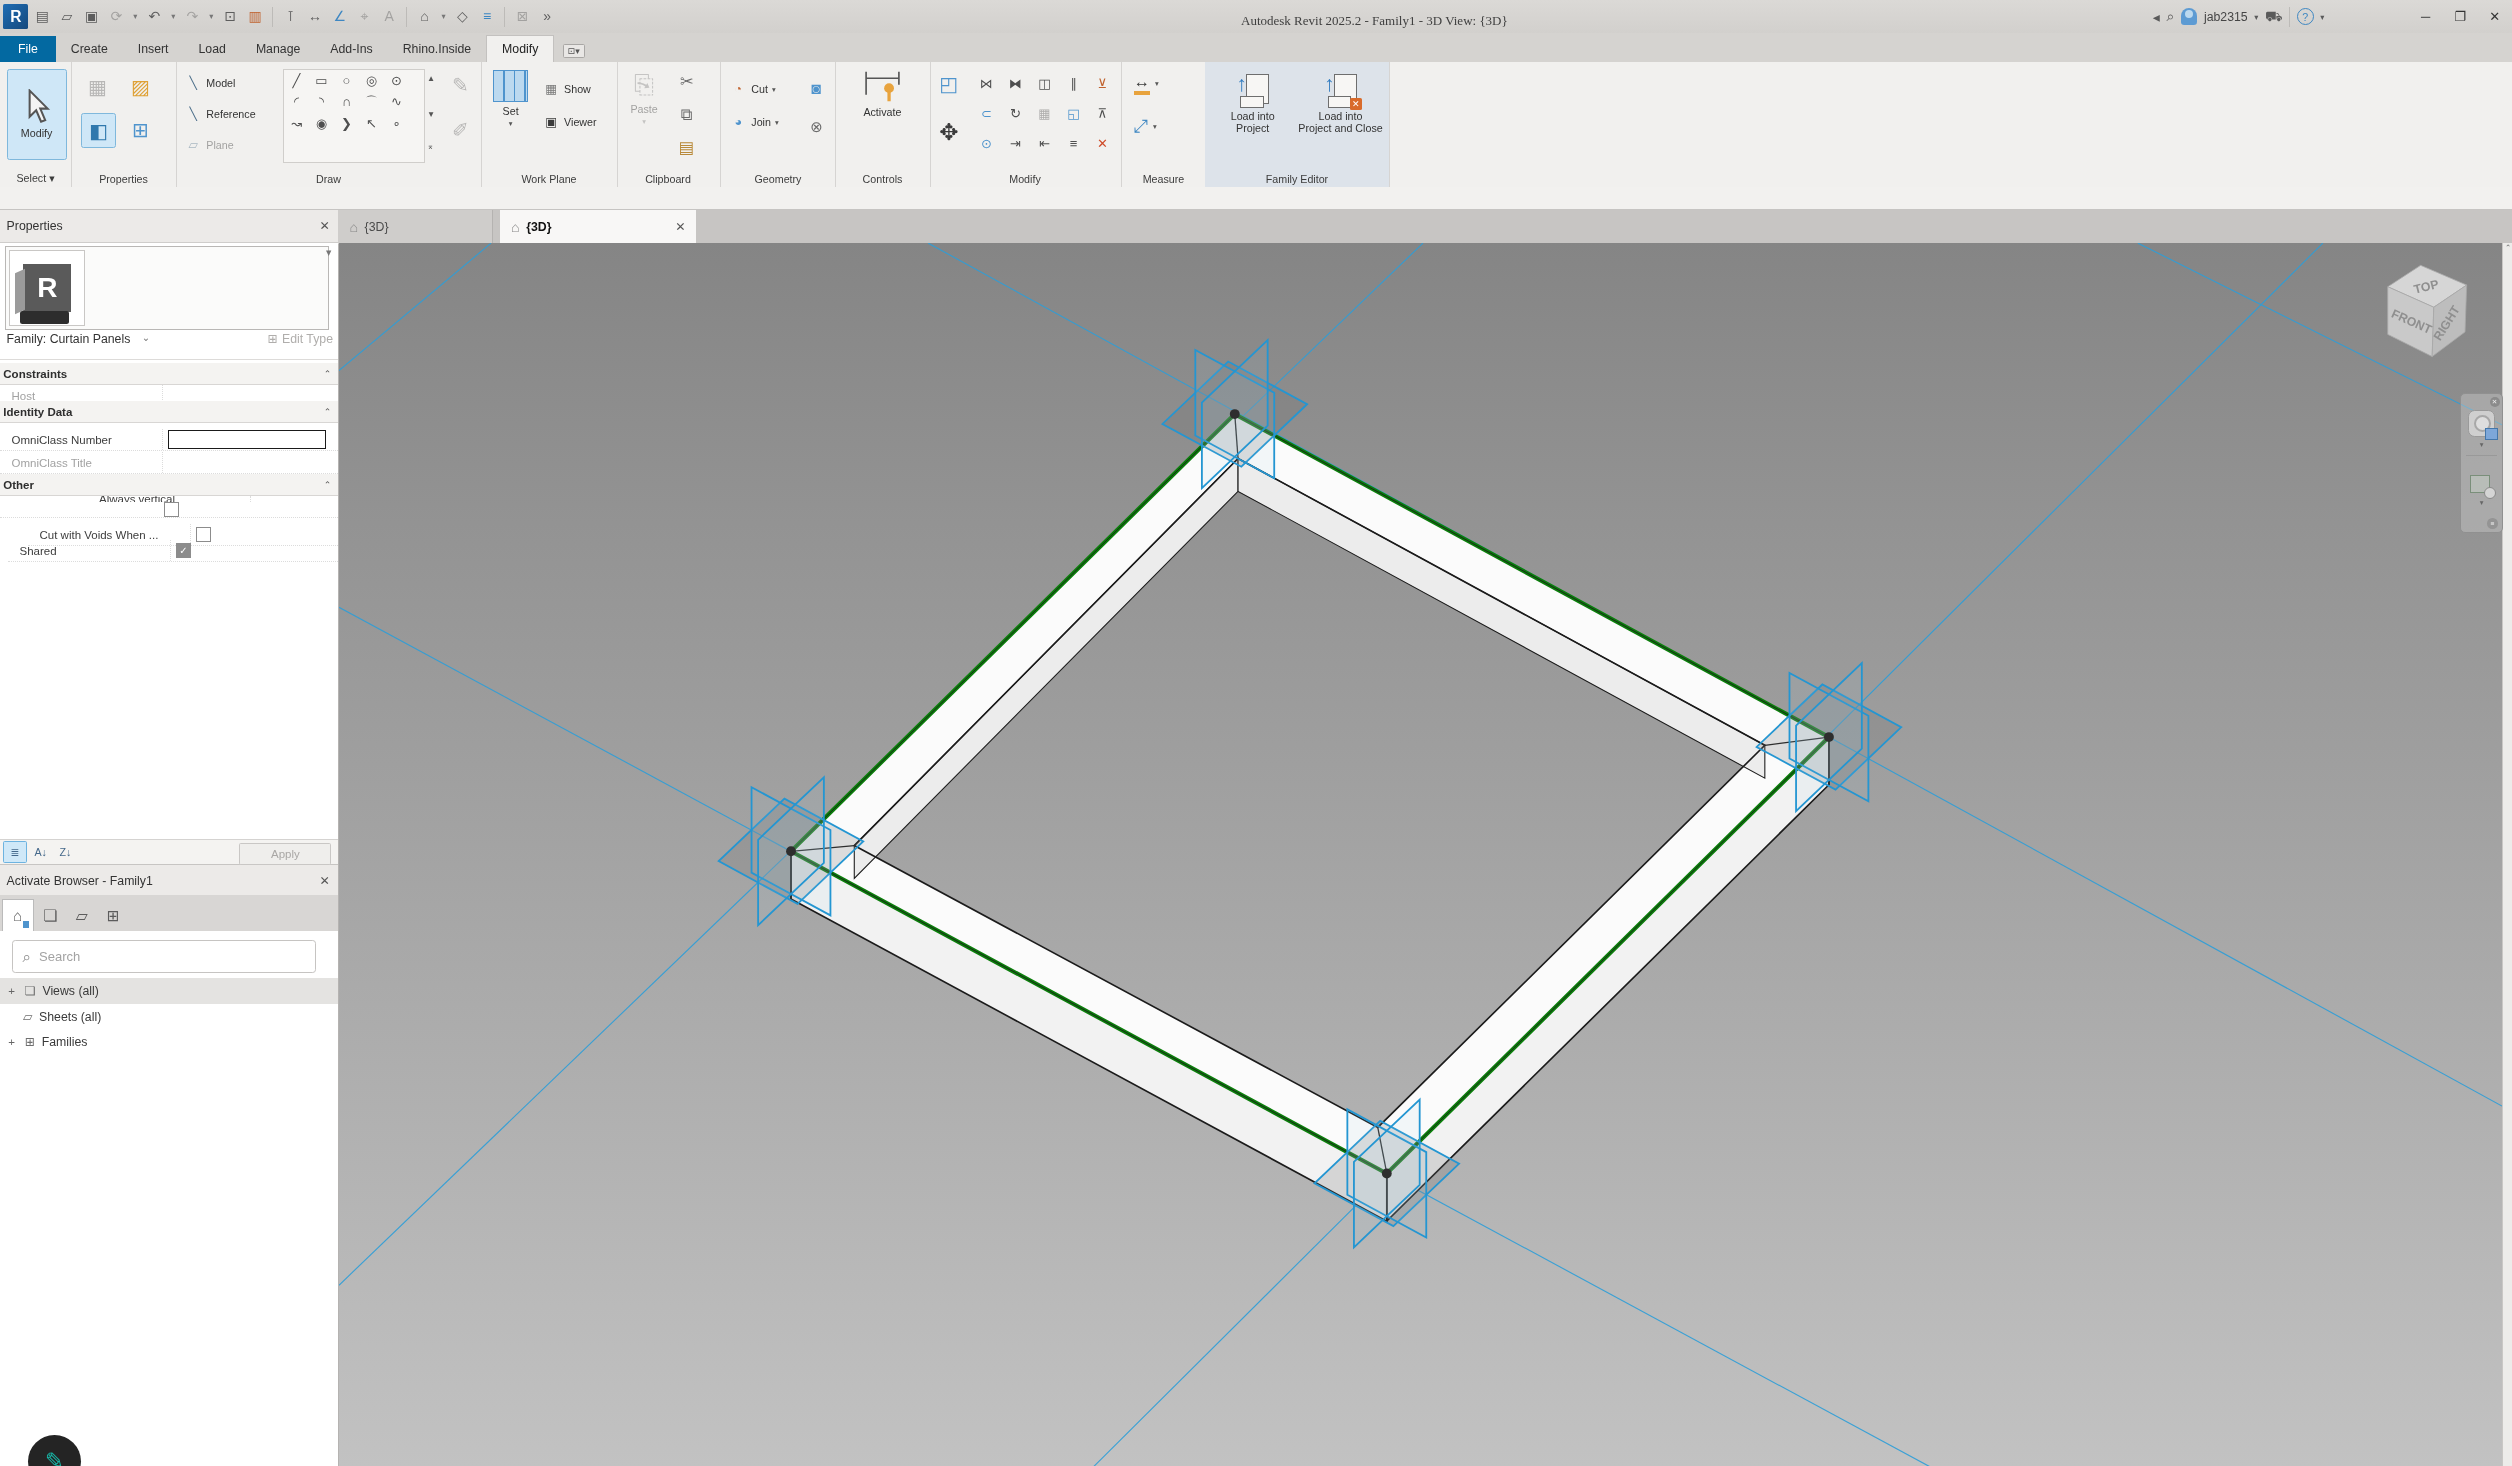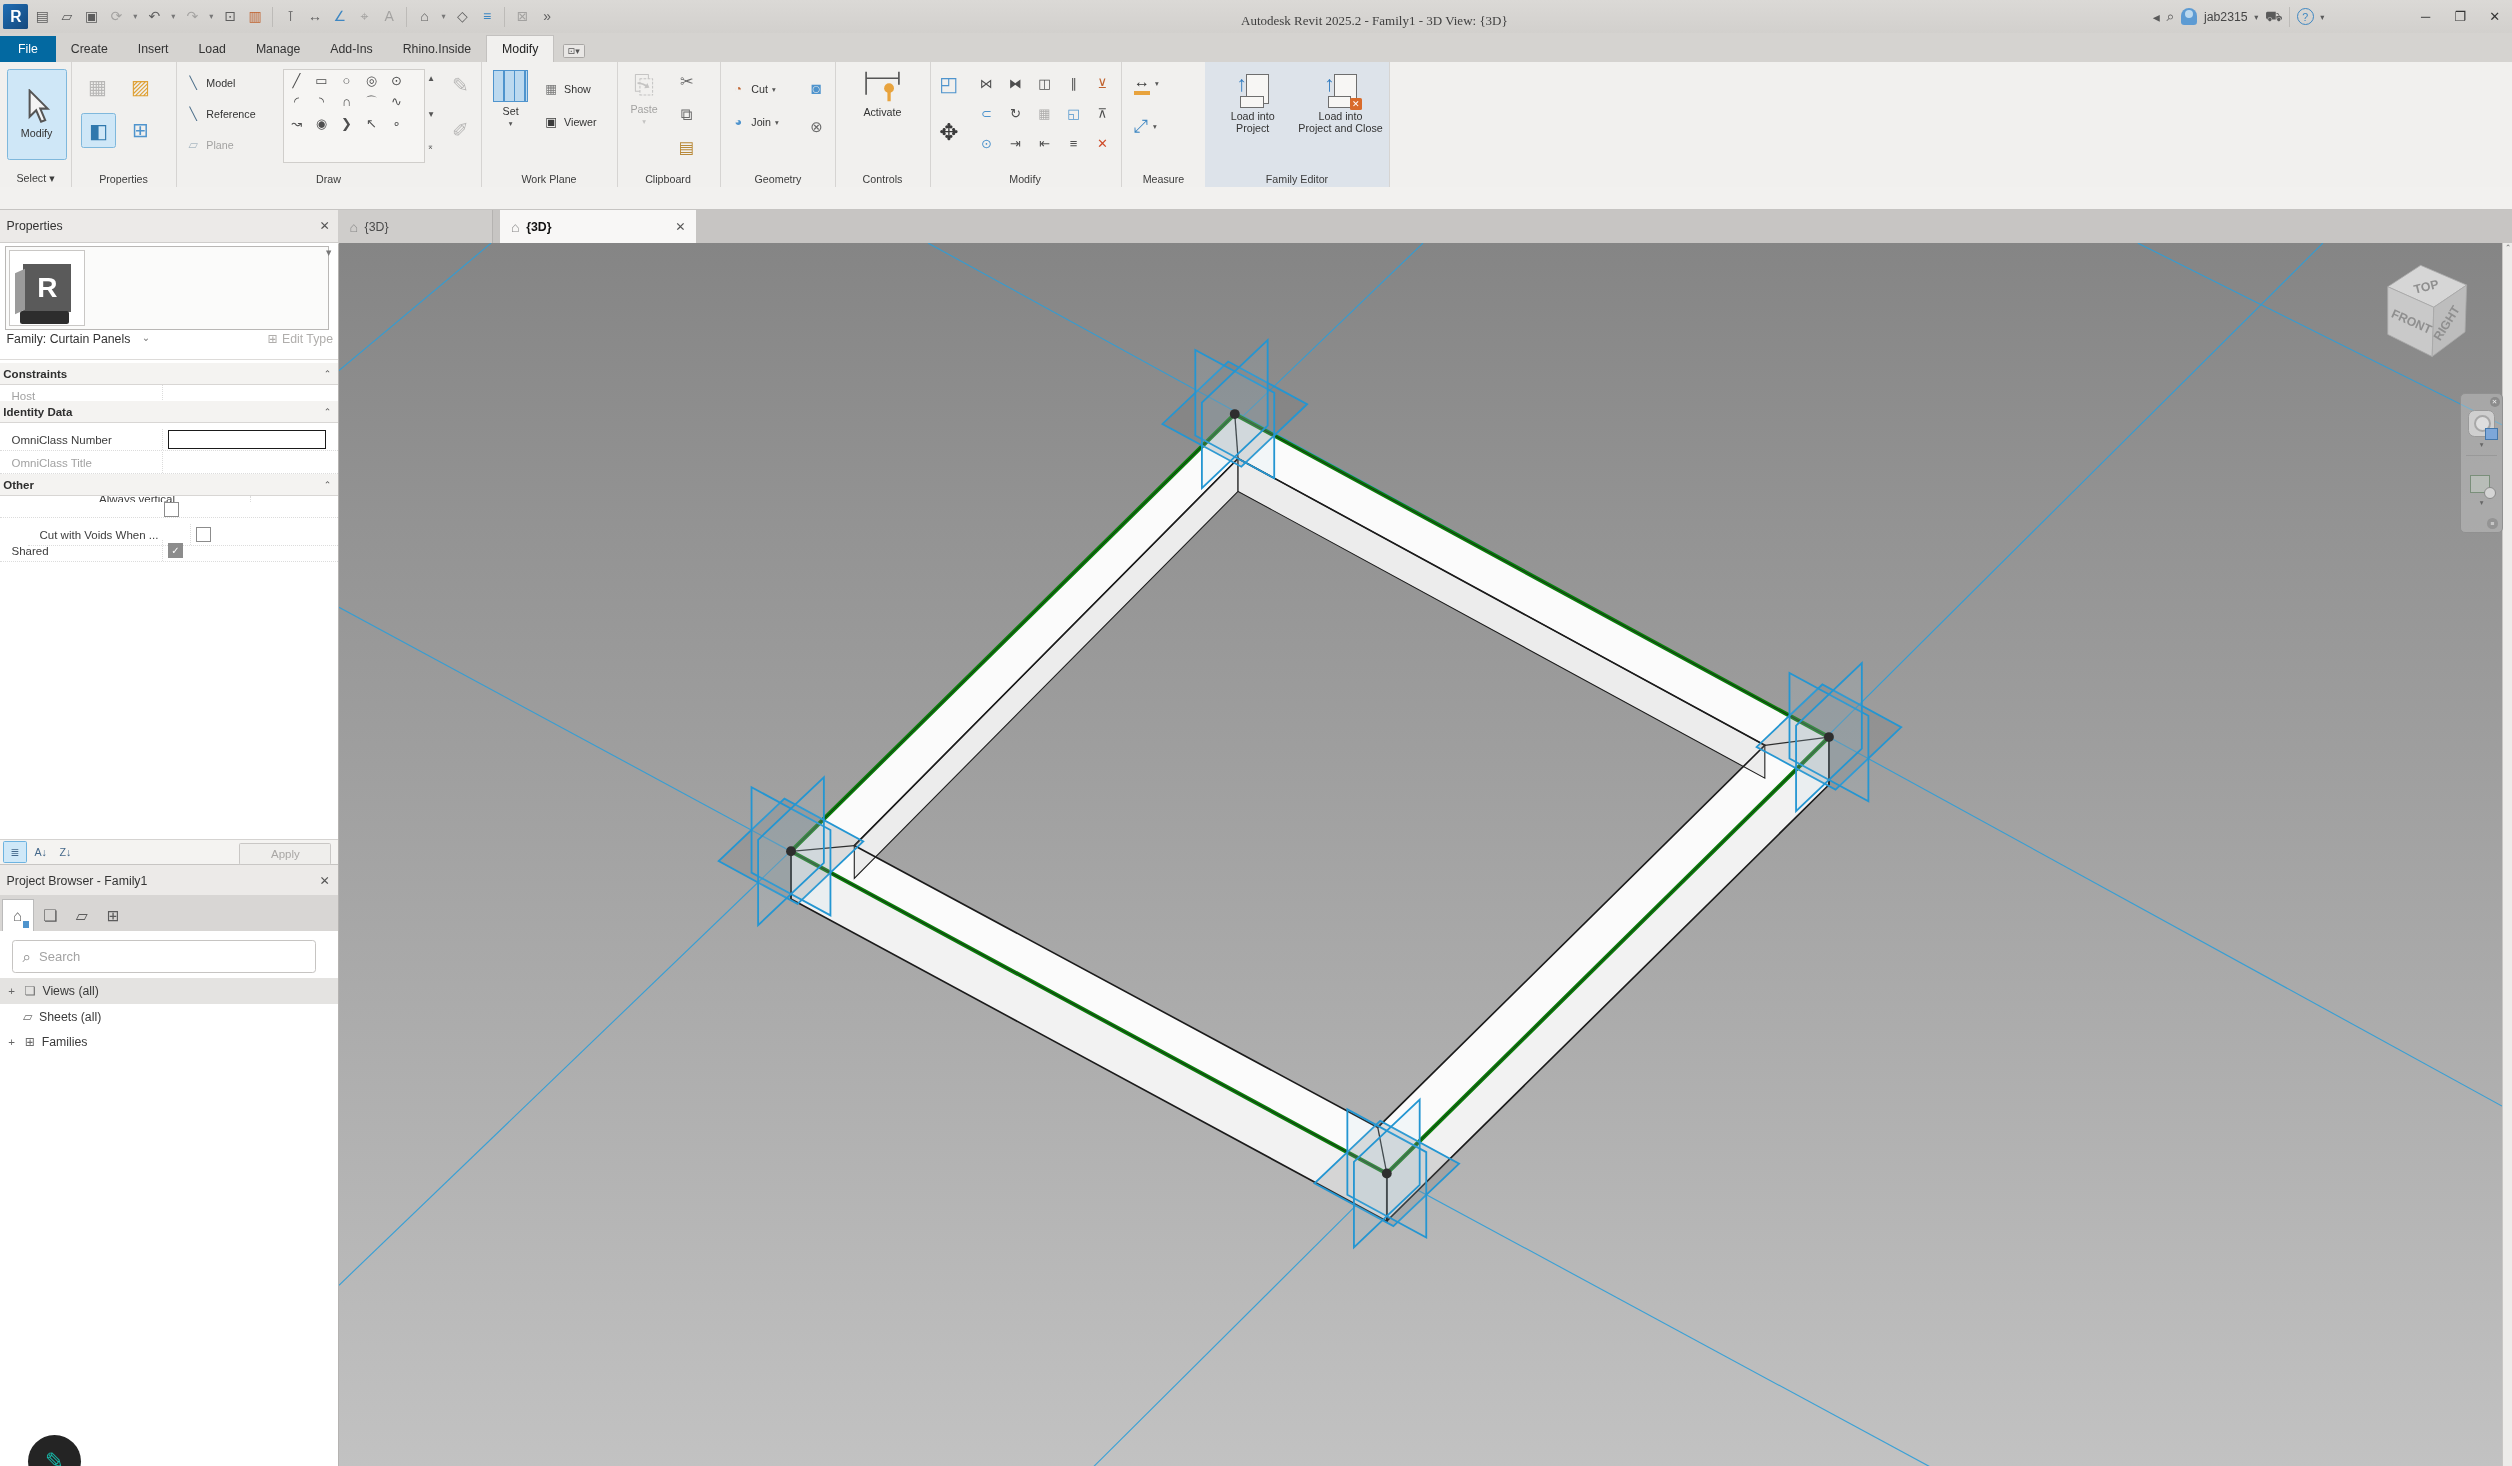--- a/index.html
+++ b/index.html
@@ -429,36 +429,36 @@
     <span class="val">
         <span class="checkbox"></span>
       </span>
   </div>
   <div class="prop-row" style="top:314px;margin-left:28px;">
     <span class="lab">Cut with Voids When ...</span>
     <span class="val">
         <span class="checkbox"></span>
       </span>
   </div>
-  <div class="prop-row" style="top:330px;">
+  <div class="prop-row" style="top:330px;margin-left:8px;">
     <span class="lab">Shared</span>
     <span class="val">
         <span class="checkbox checked">✓</span>
       </span>
   </div>
 
   <div class="sort-row">
     <span class="sort-btn active">≣</span>
     <span class="sort-btn">A↓</span>
     <span class="sort-btn">Z↓</span>
     <span class="apply-btn">Apply</span>
   </div>
 
   <div class="pal-header" style="top:655px;">
-    <span>Project Browser - Family1</span>
+    <span>Activate Browser - Family1</span>
     <span class="pal-close">✕</span>
   </div>
   <div class="pb-tabs">
     <span class="pb-tab active">⌂</span>
     <span class="pb-tab">❏</span>
     <span class="pb-tab">▱</span>
     <span class="pb-tab">⊞</span>
   </div>
   <div class="searchbox">
     <span class="mag">⌕</span>

